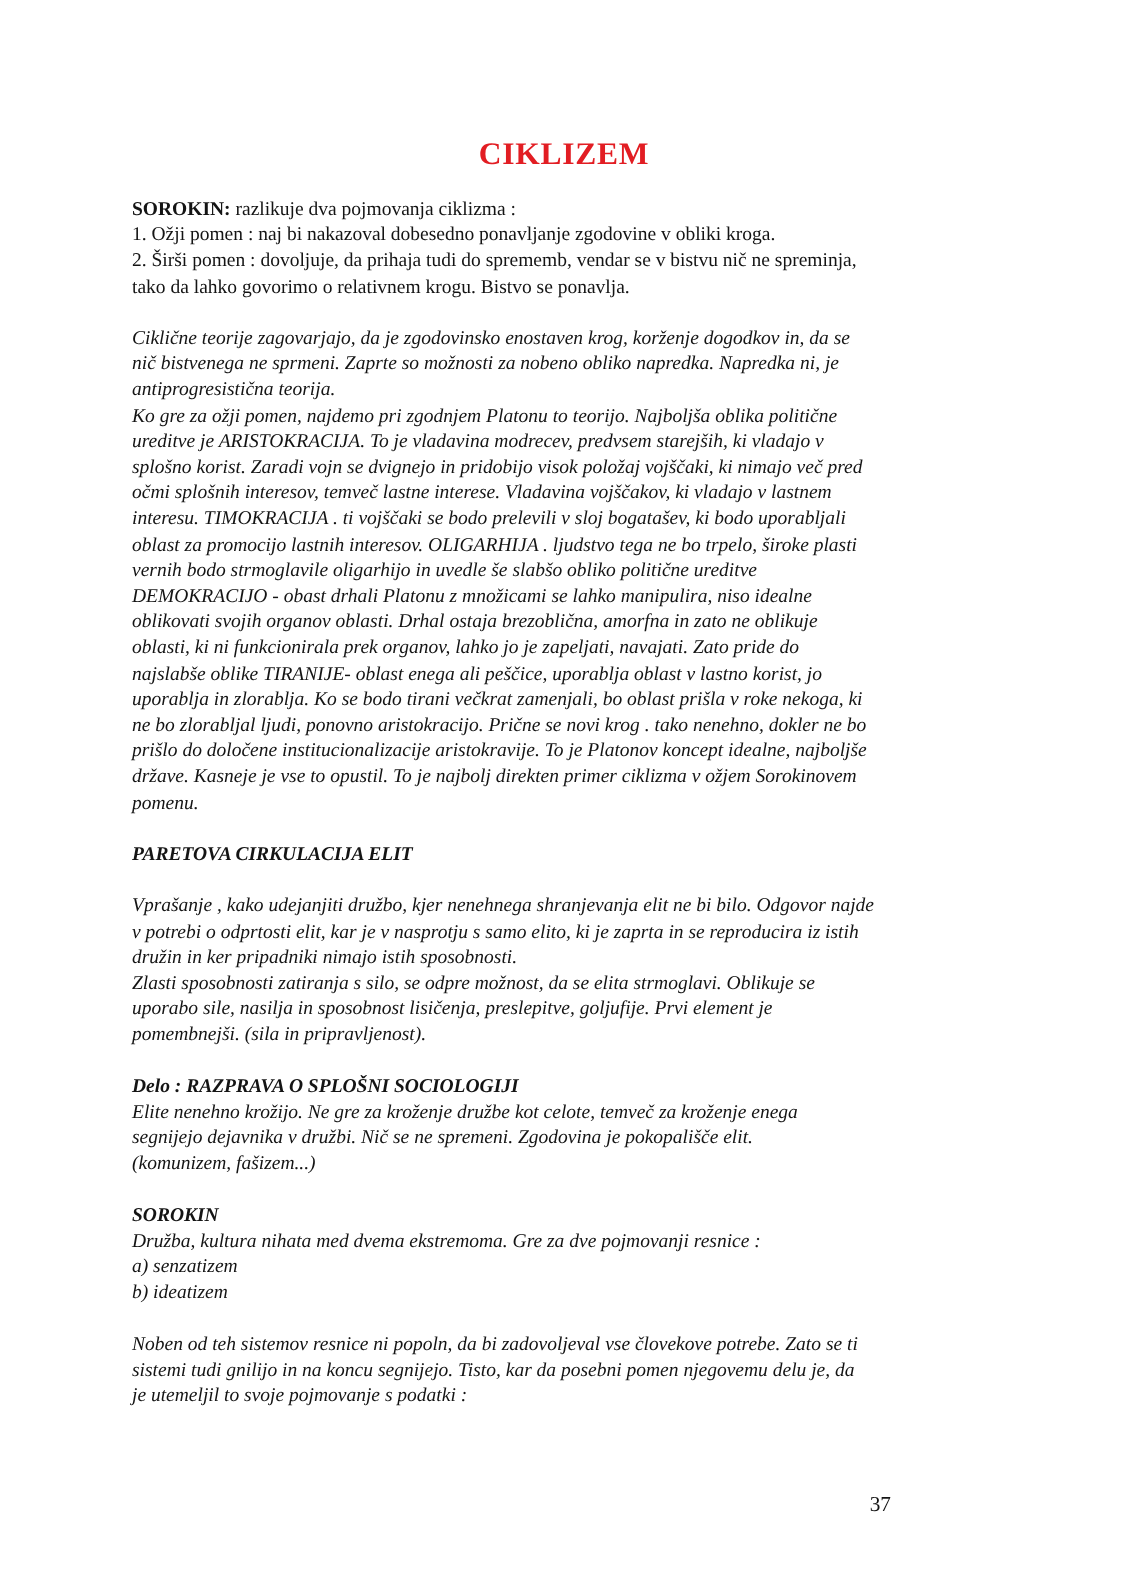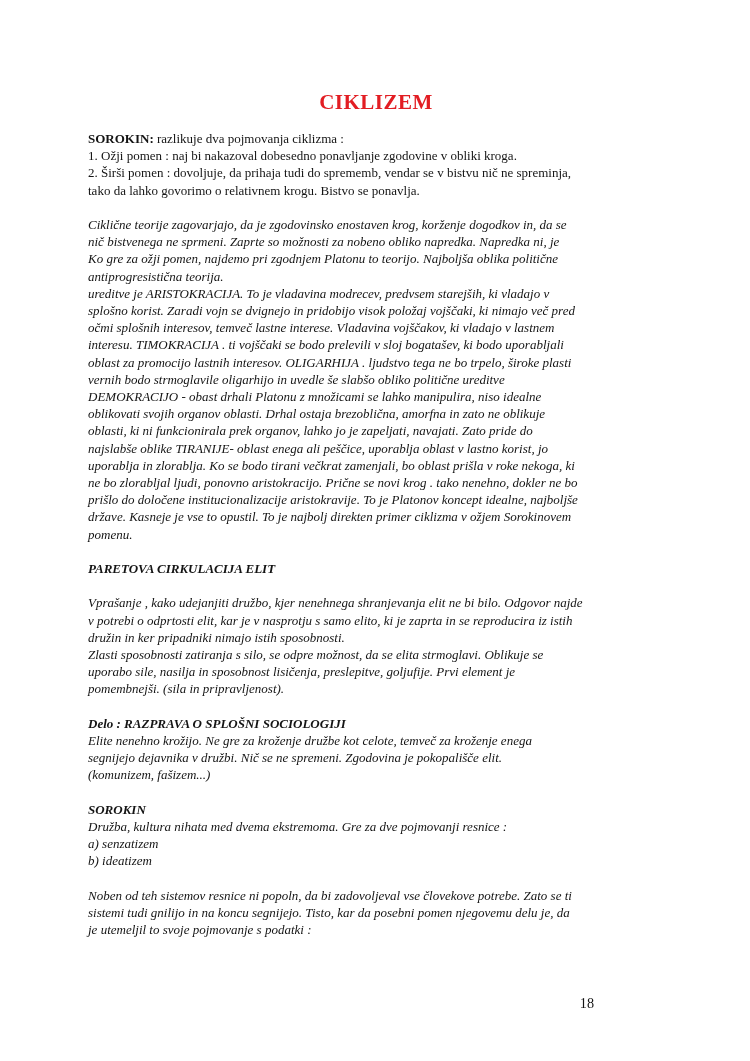--- a/index.html
+++ b/index.html
@@ -62,22 +62,22 @@
     <div>
         <div class="block">
           <div class="line"><b>SOROKIN:</b> razlikuje dva pojmovanja ciklizma :</div>
           <div class="line">1. Ožji pomen : naj bi nakazoval dobesedno ponavljanje zgodovine v obliki kroga.</div>
           <div class="line">2. Širši pomen : dovoljuje, da prihaja tudi do sprememb, vendar se v bistvu nič ne spreminja,</div>
           <div class="line">tako da lahko govorimo o relativnem krogu. Bistvo se ponavlja.</div>
         </div>
         <div class="block">
           <div class="line">Ciklične teorije zagovarjajo, da je zgodovinsko enostaven krog, korženje dogodkov in, da se</div>
           <div class="line">nič bistvenega ne sprmeni. Zaprte so možnosti za nobeno obliko napredka. Napredka ni, je</div>
+          <div class="line">antiprogresistična teorija.</div>
           <div class="line">Ko gre za ožji pomen, najdemo pri zgodnjem Platonu to teorijo. Najboljša oblika politične</div>
-          <div class="line">antiprogresistična teorija.</div>
           <div class="line">ureditve je ARISTOKRACIJA. To je vladavina modrecev, predvsem starejših, ki vladajo v</div>
           <div class="line">splošno korist. Zaradi vojn se dvignejo in pridobijo visok položaj vojščaki, ki nimajo več pred</div>
           <div class="line">očmi splošnih interesov, temveč lastne interese. Vladavina vojščakov, ki vladajo v lastnem</div>
           <div class="line">interesu. TIMOKRACIJA . ti vojščaki se bodo prelevili v sloj bogatašev, ki bodo uporabljali</div>
           <div class="line">oblast za promocijo lastnih interesov. OLIGARHIJA . ljudstvo tega ne bo trpelo, široke plasti</div>
           <div class="line">vernih bodo strmoglavile oligarhijo in uvedle še slabšo obliko politične ureditve</div>
           <div class="line">DEMOKRACIJO - obast drhali Platonu z množicami se lahko manipulira, niso idealne</div>
           <div class="line">oblikovati svojih organov oblasti. Drhal ostaja brezoblična, amorfna in zato ne oblikuje</div>
           <div class="line">oblasti, ki ni funkcionirala prek organov, lahko jo je zapeljati, navajati. Zato pride do</div>
           <div class="line">najslabše oblike TIRANIJE- oblast enega ali peščice, uporablja oblast v lastno korist, jo</div>
@@ -110,14 +110,14 @@
           <div class="line">a) senzatizem</div>
           <div class="line">b) ideatizem</div>
         </div>
         <div class="block">
           <div class="line">Noben od teh sistemov resnice ni popoln, da bi zadovoljeval vse človekove potrebe. Zato se ti</div>
           <div class="line">sistemi tudi gnilijo in na koncu segnijejo. Tisto, kar da posebni pomen njegovemu delu je, da</div>
           <div class="line">je utemeljil to svoje pojmovanje s podatki :</div>
         </div>
       </div>
   </div>
-  <div class="page-number">18</div>
+  <div class="page-number">37</div>
 </div>
 
 </body></html>

